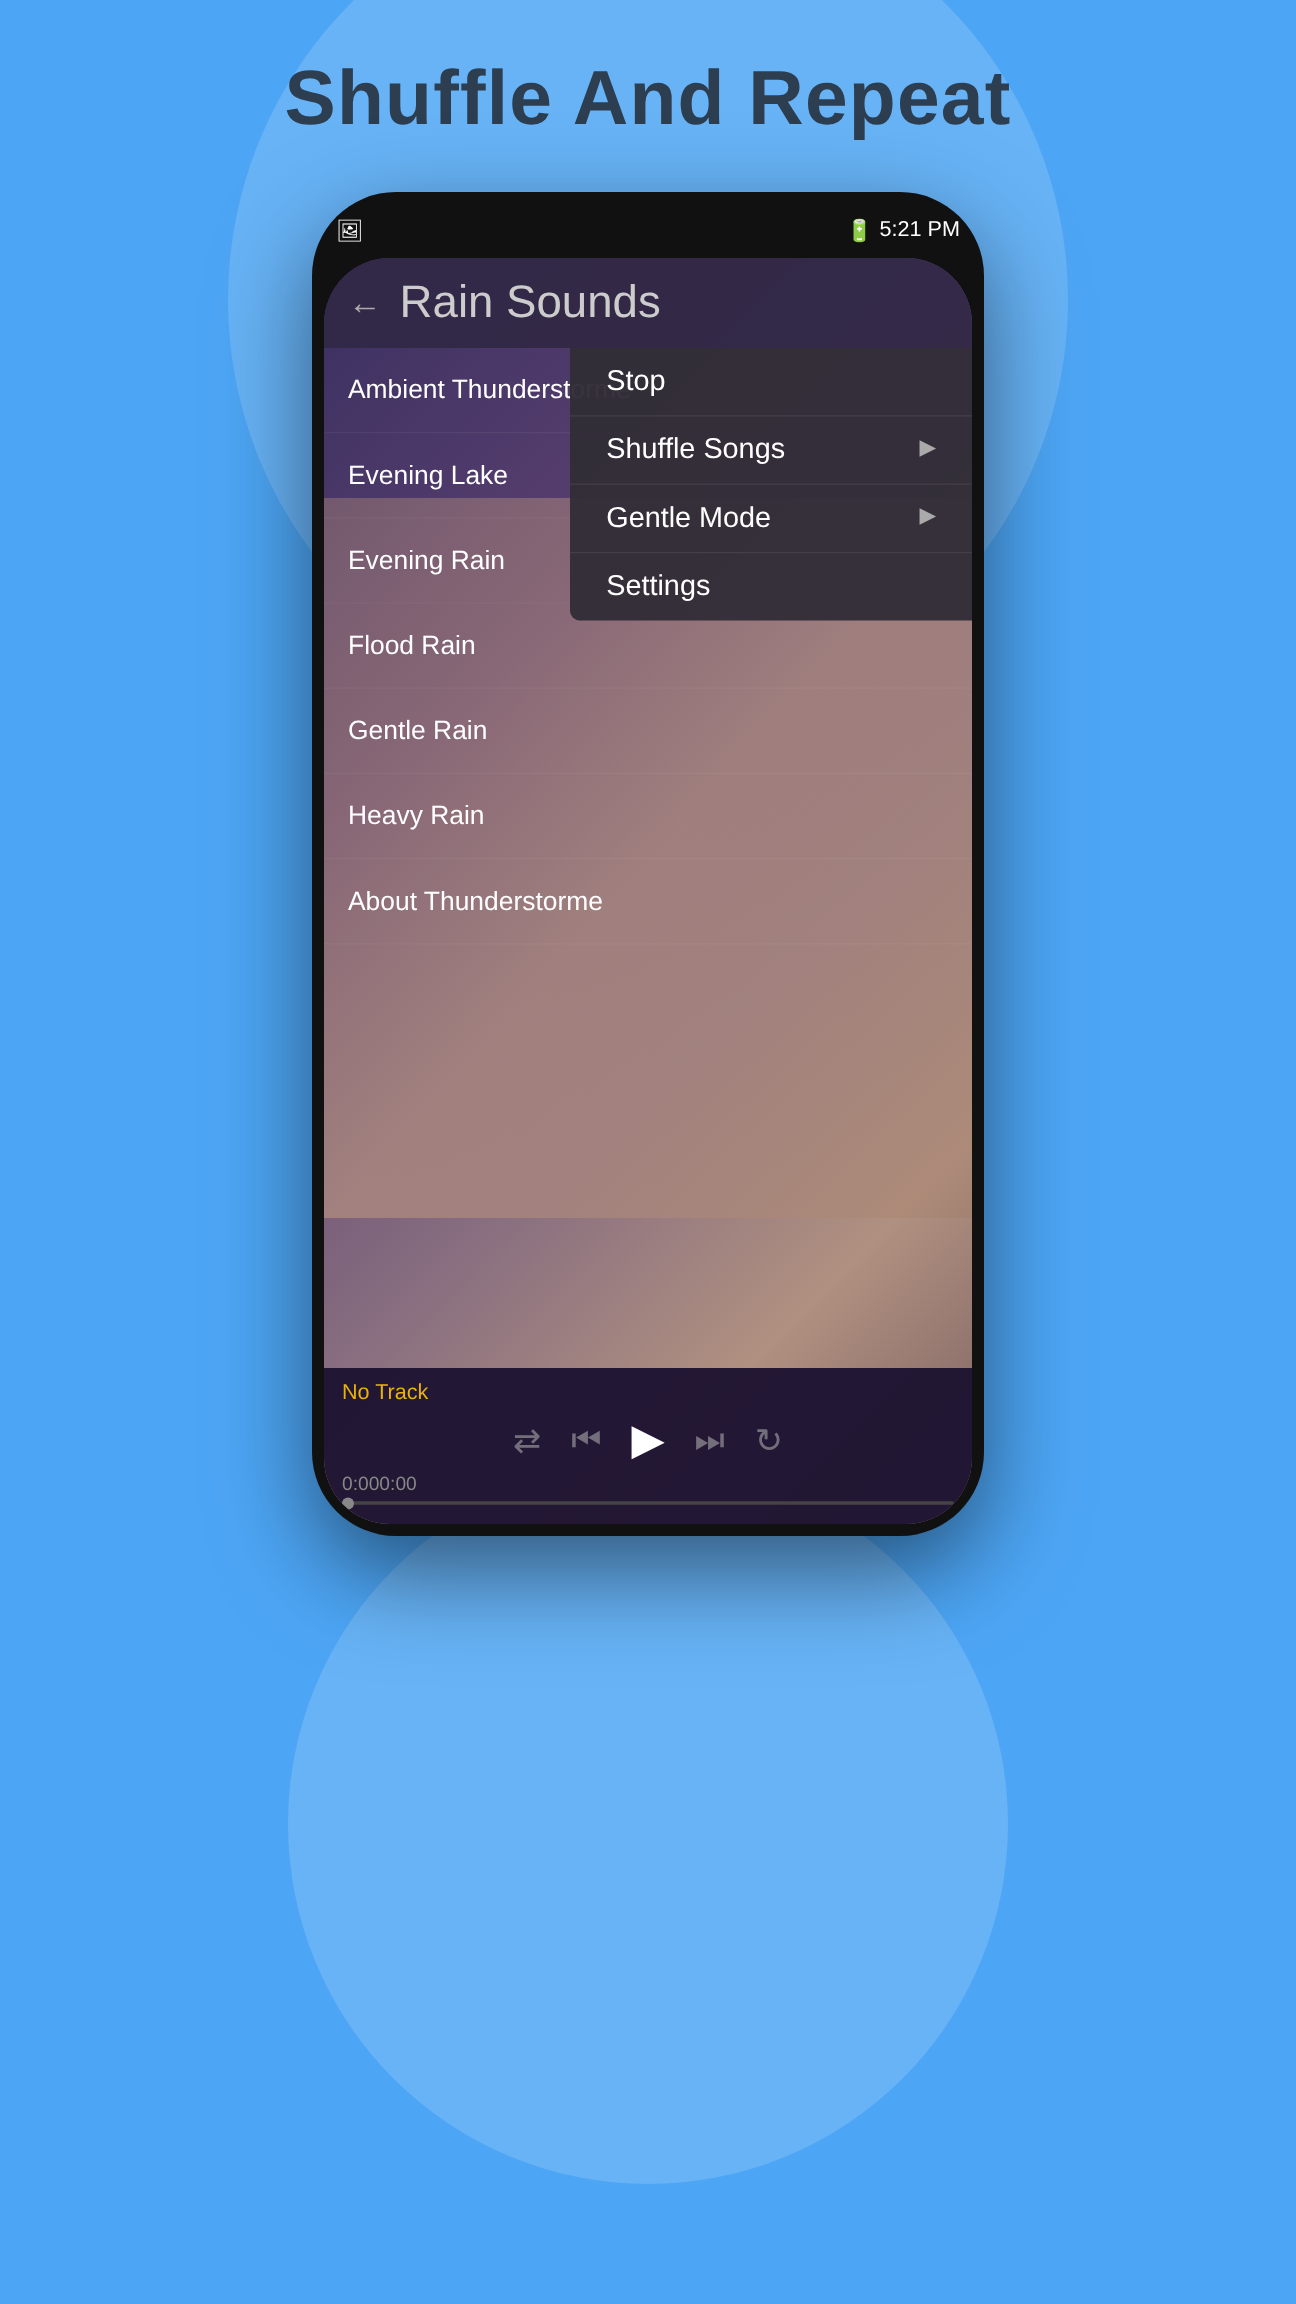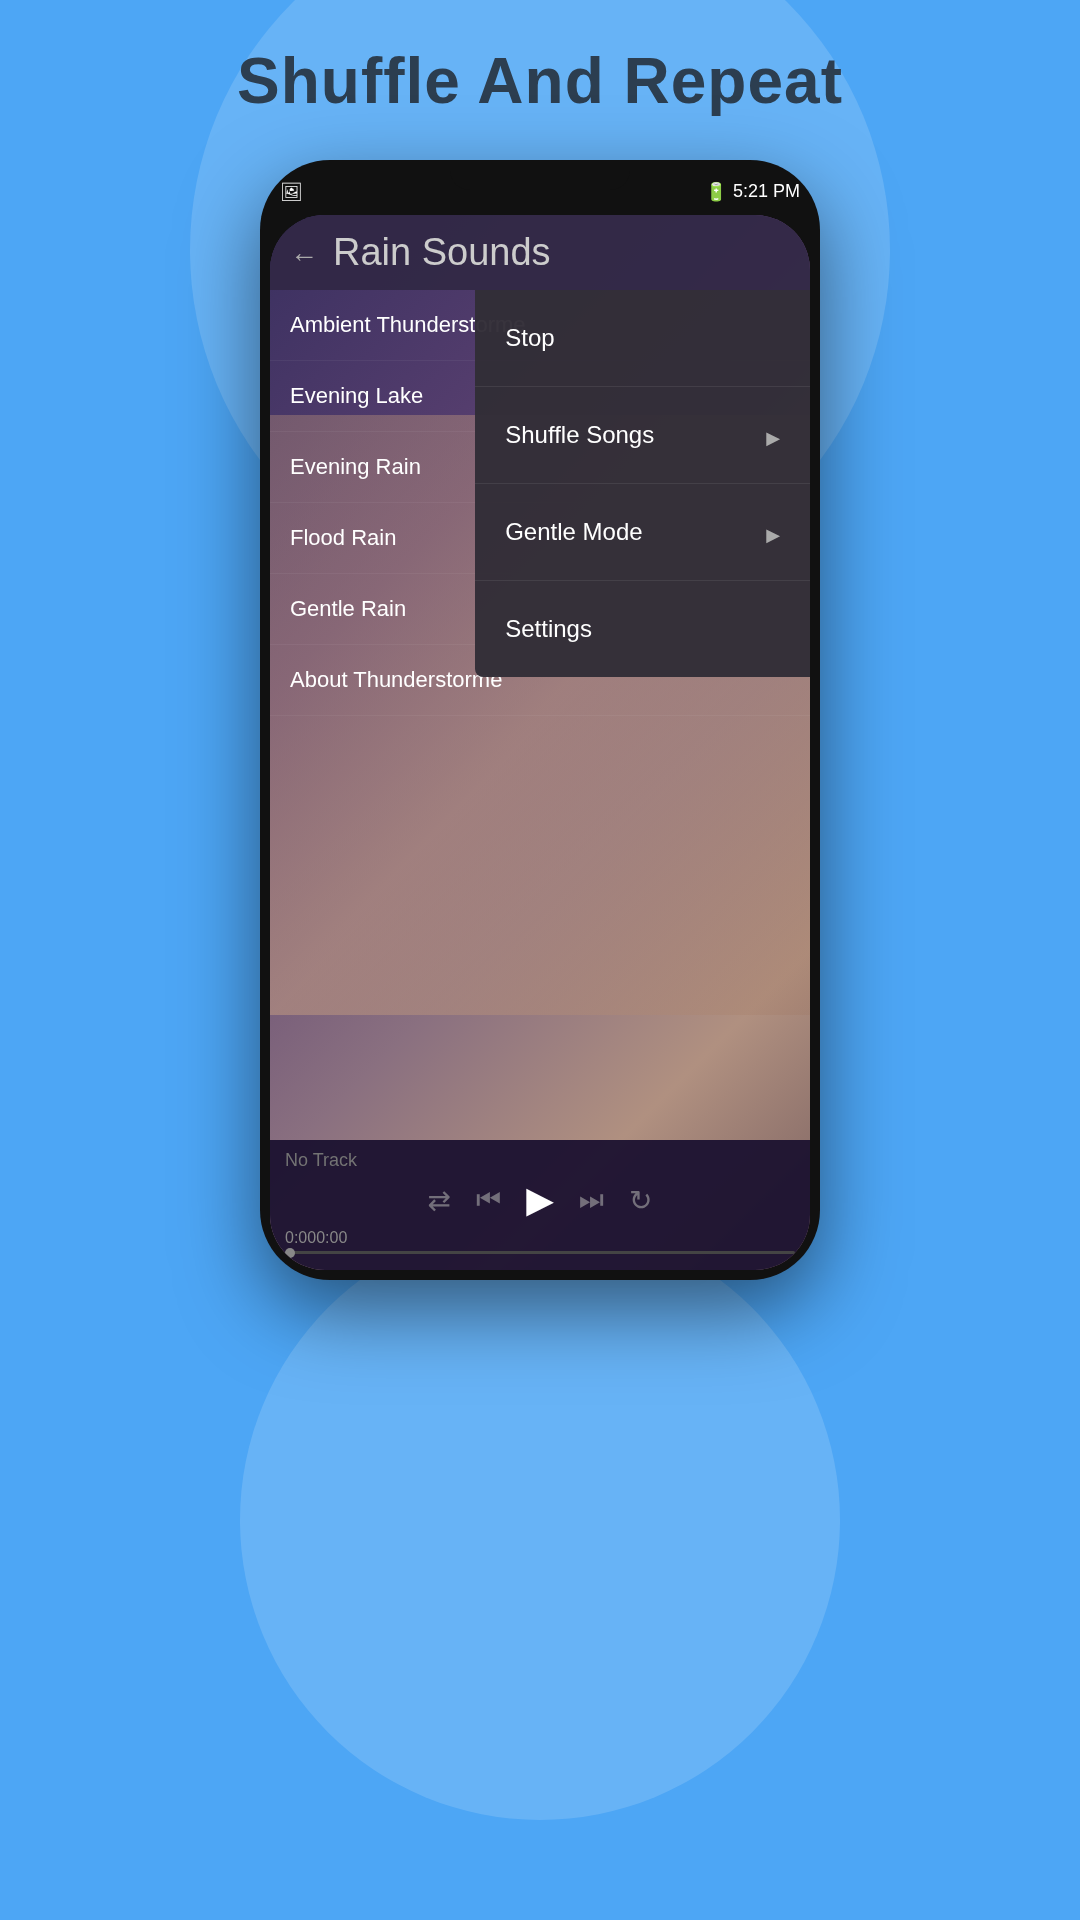--- a/index.html
+++ b/index.html
@@ -185,25 +185,25 @@
       position: absolute;
       top: 75px;
       right: 0;
       width: 62%;
       background: rgba(50, 45, 55, 0.97);
       z-index: 10;
       border-radius: 0 0 0 8px;
     }
 
     .dropdown-item {
-      padding: 34px 30px;
+      padding: 14px 30px;
       color: white;
       font-size: 24px;
       display: flex;
-      align-items: flex-end;
+      align-items: flex-start;
       justify-content: space-between;
       cursor: pointer;
       border-bottom: 1px solid rgba(255,255,255,0.08);
     }
 
     .dropdown-item:last-child {
       border-bottom: none;
     }
 
     .dropdown-arrow {
@@ -217,21 +217,21 @@
       bottom: 0;
       left: 0;
       width: 100%;
       height: 130px;
       background: rgba(30, 20, 50, 0.97);
       z-index: 5;
       padding: 10px 15px 5px 15px;
     }
 
     .no-track-label {
-      color: #737373;
+      color: #eab308;
       font-size: 18px;
       margin-bottom: 8px;
     }
 
     .player-controls {
       display: flex;
       align-items: center;
       justify-content: center;
       gap: 25px;
       margin-bottom: 8px;
@@ -304,20 +304,21 @@
       <span class="back-arrow">←</span>
       <span class="app-header-title">Rain Sounds</span>
     </div>
 
     <div class="song-list">
       <div class="song-item">Ambient Thunderstorme</div>
       <div class="song-item">Evening Lake</div>
       <div class="song-item">Evening Rain</div>
       <div class="song-item">Flood Rain</div>
       <div class="song-item">Gentle Rain</div>
+      <div class="song-item">Heavy Rain</div>
       <div class="song-item">About Thunderstorme</div>
     </div>
 
     <div class="dropdown-menu">
       <div class="dropdown-item">
         <span>Stop</span>
       </div>
       <div class="dropdown-item">
         <span>Shuffle Songs</span>
         <span class="dropdown-arrow">▶</span>

